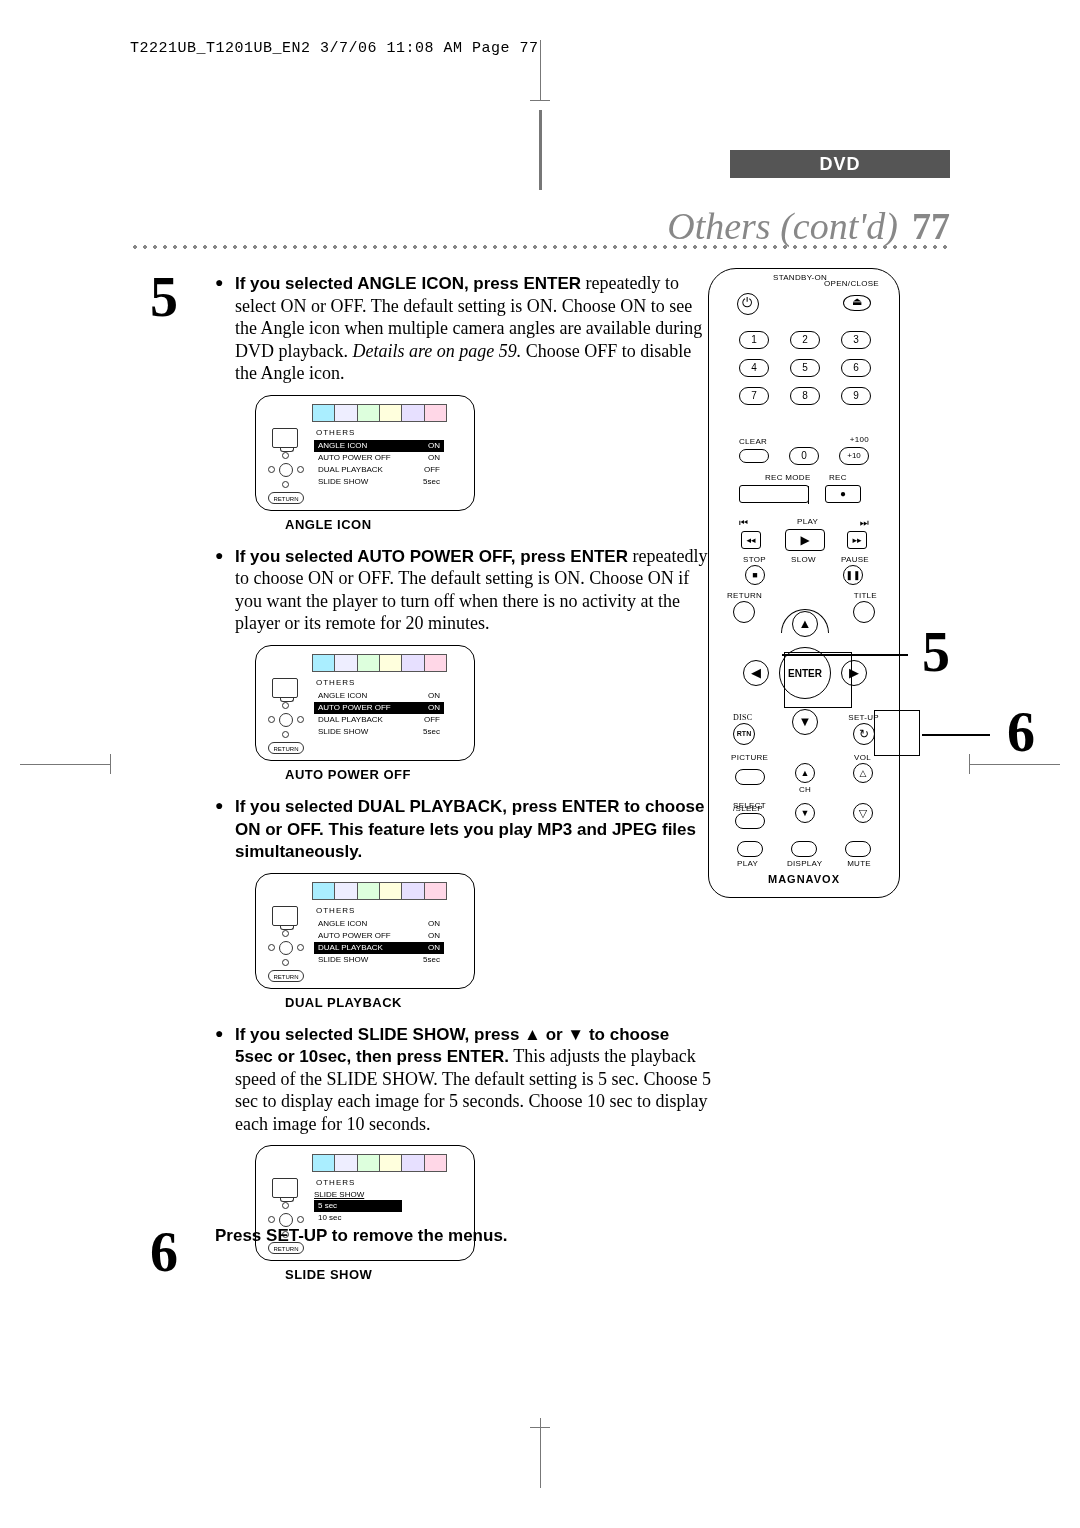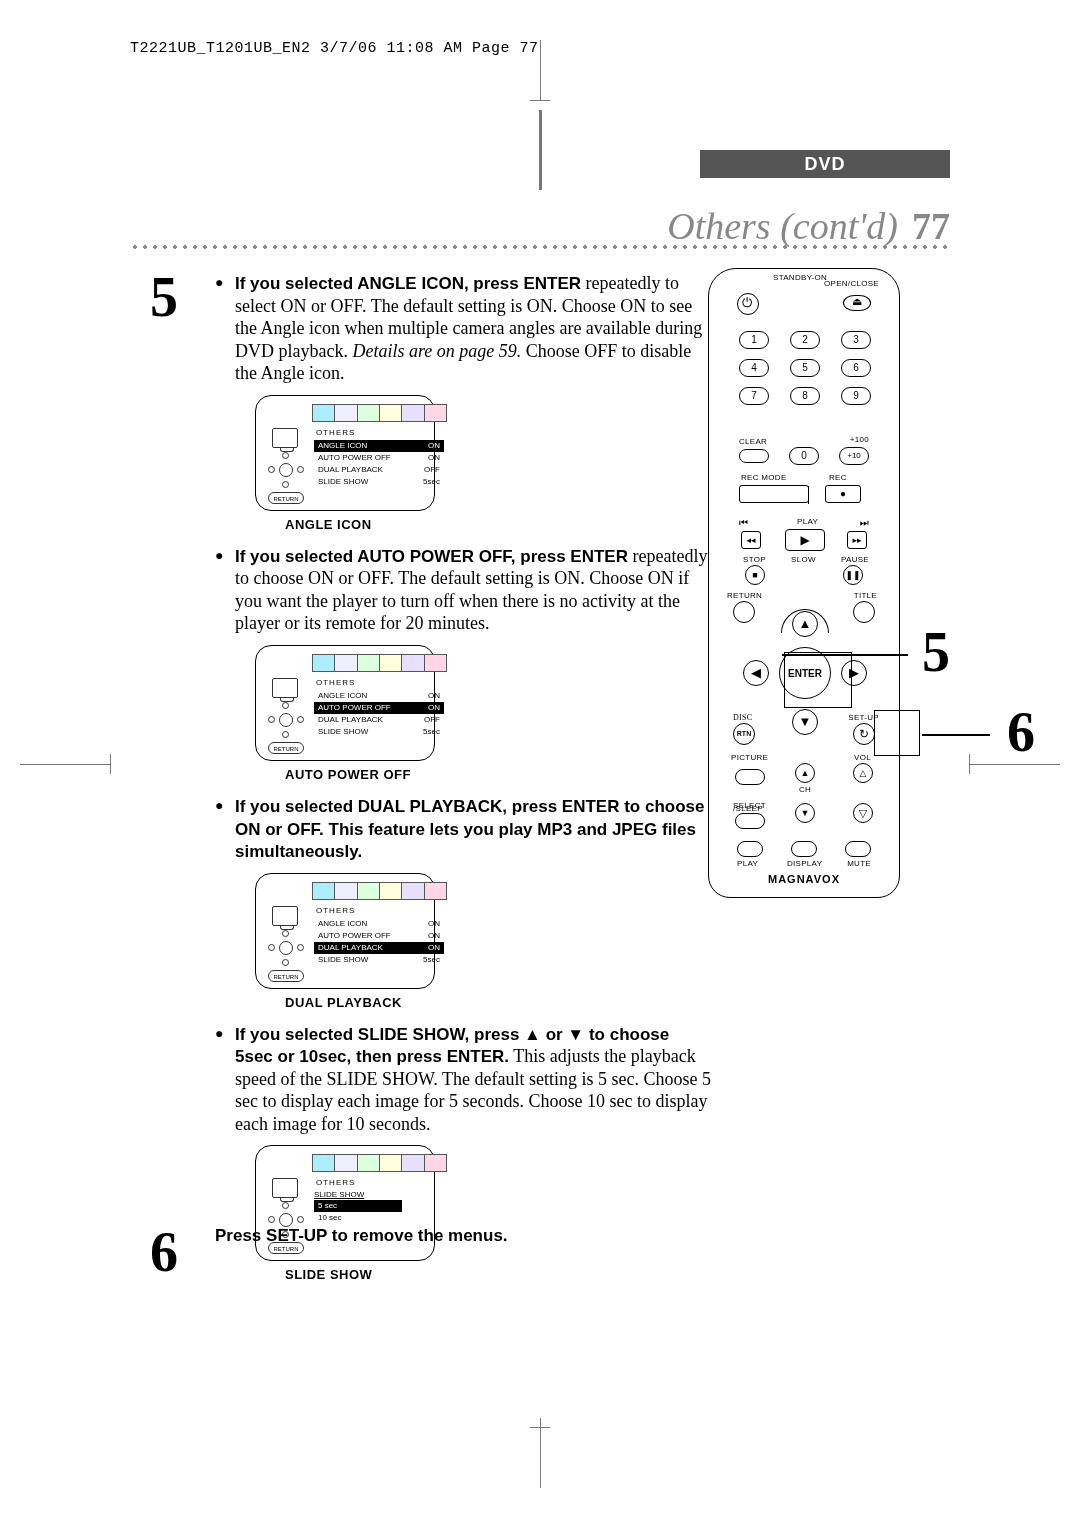--- a/index.html
+++ b/index.html
@@ -10,40 +10,40 @@
   .crop-top { position:absolute; left:50%; top:40px; width:1px; height:60px; background:#777; }
   .crop-top::before { content:""; position:absolute; left:-10px; top:60px; width:20px; height:1px; background:#777; }
   .crop-top::after { content:""; position:absolute; left:-1px; top:70px; width:3px; height:80px; background:#777; }
   .crop-bottom { position:absolute; left:50%; bottom:40px; width:1px; height:70px; background:#777; }
   .crop-bottom::before { content:""; position:absolute; left:-10px; bottom:60px; width:20px; height:1px; background:#777; }
   .crop-left { position:absolute; left:20px; top:50%; height:1px; width:90px; background:#777; }
   .crop-left::before { content:""; position:absolute; left:90px; top:-10px; height:20px; width:1px; background:#777; }
   .crop-right { position:absolute; right:20px; top:50%; height:1px; width:90px; background:#777; }
   .crop-right::before { content:""; position:absolute; right:90px; top:-10px; height:20px; width:1px; background:#777; }
 
-  .dvd-bar { position:absolute; right:130px; top:150px; width:250px; height:28px; background:#555; color:#fff; font-weight:bold; font-family:Arial,Helvetica,sans-serif; font-size:18px; text-align:center; line-height:28px; letter-spacing:1px; }
+  .dvd-bar { position:absolute; right:130px; top:150px; width:220px; height:28px; background:#555; color:#fff; font-weight:bold; font-family:Arial,Helvetica,sans-serif; font-size:18px; text-align:center; line-height:28px; letter-spacing:1px; }
   .banner { position:absolute; right:130px; top:204px; font-family:Georgia,serif; font-style:italic; font-size:38px; color:#888; }
   .banner .pg { font-style:normal; font-weight:bold; color:#888; margin-left:14px; }
   .dots { position:absolute; left:130px; right:130px; top:244px; height:6px;
           background: radial-gradient(circle, #888 2px, transparent 2px);
           background-size: 10px 6px; background-repeat: repeat-x; }
 
   .step5num { position:absolute; left:150px; top:265px; font-family:Georgia,serif; font-weight:bold; font-size:56px; }
   .step6num { position:absolute; left:150px; top:1220px; font-family:Georgia,serif; font-weight:bold; font-size:56px; }
 
   .body-col { position:absolute; left:215px; top:270px; width:496px; font-size:18px; line-height:1.25; }
   .body-col .b { font-weight:bold; font-family:Arial,Helvetica,sans-serif; font-size:17px; }
   .body-col .bullet { position:relative; padding-left:20px; margin-top:2px; }
   .body-col .bullet::before { content:"●"; position:absolute; left:0; top:2px; font-size:14px; }
   .body-col .plain { font-family:Georgia,serif; font-size:18px; }
   .body-col .ital { font-style:italic; }
   .caption { font-family:Arial,Helvetica,sans-serif; font-weight:bold; font-size:13px; letter-spacing:0.5px; margin-left:70px; }
   .section-gap { height:10px; }
 
-  .mini { width:180px; height:116px; border:1.5px solid #000; border-radius:16px; margin:10px 0 6px 40px; position:relative; font-family:Arial,Helvetica,sans-serif; font-size:9px; }
+  .mini { width:220px; height:116px; border:1.5px solid #000; border-radius:16px; margin:10px 0 6px 40px; position:relative; font-family:Arial,Helvetica,sans-serif; font-size:9px; }
   .mini .tabs { position:absolute; top:8px; left:56px; width:134px; height:18px; display:flex; }
   .mini .tab { flex:1; border:1px solid #555; margin-right:-1px; height:18px; background:linear-gradient(#fff,#eee); }
   .mini .tab:first-child{background:#aef;} .mini .tab:nth-child(2){background:#eef;} .mini .tab:nth-child(3){background:#dfd;} .mini .tab:nth-child(4){background:#ffd;} .mini .tab:nth-child(5){background:#e7e0ff;} .mini .tab:nth-child(6){background:#ffd7e7;}
   .mini .others { position:absolute; top:32px; left:60px; font-size:8px; letter-spacing:1px; }
   .mini .menu { position:absolute; top:44px; left:58px; width:130px; }
   .mini .row { display:flex; justify-content:space-between; padding:1px 4px; font-size:8px; }
   .mini .row.sel { background:#000; color:#fff; }
   .mini .tv { position:absolute; left:16px; top:32px; width:26px; height:20px; border:1.5px solid #333; border-radius:2px; }
   .mini .tv::after{content:"";position:absolute;left:7px;bottom:-5px;width:12px;height:4px;border:1.5px solid #333;border-top:none;border-radius:0 0 3px 3px;}
   .mini .nav { position:absolute; left:16px; top:60px; width:28px; height:28px; }
@@ -337,21 +337,21 @@
           <div class="n">8</div>
           <div class="n">9</div>
         </div>
     </div>
     <div class="lbl" style="left:30px;top:168px;">CLEAR</div>
     <div class="btn oval clear"></div>
     <div class="btn zero">0</div>
     <div class="lbl" style="right:30px;top:166px;">+100</div>
     <div class="btn plus100">+10</div>
 
-    <div class="lbl" style="left:16px;top:204px;padding-left:16px;">REC MODE</div>
+    <div class="lbl" style="left:40px;top:204px;padding-left:16px;">REC MODE</div>
     <div class="lbl" style="left:120px;top:204px;">REC</div>
     <div class="btn recmodebox"></div>
     <div class="btn recdot"></div>
 
     <div class="lbl" style="left:30px;top:248px;font-size:10px;">⏮</div>
     <div class="lbl" style="left:88px;top:248px;">PLAY</div>
     <div class="lbl" style="right:30px;top:248px;font-size:10px;">⏭</div>
     <div class="btn playprev">◂◂</div>
     <div class="btn playplay">▶</div>
     <div class="btn playnext">▸▸</div>

